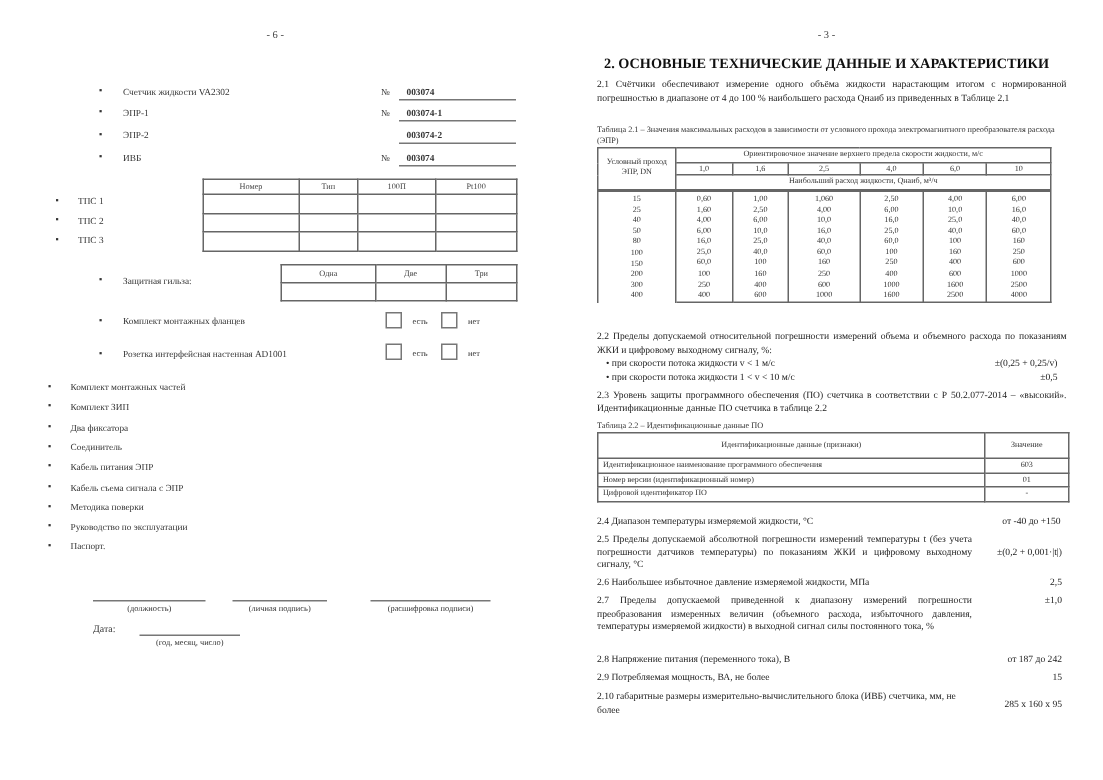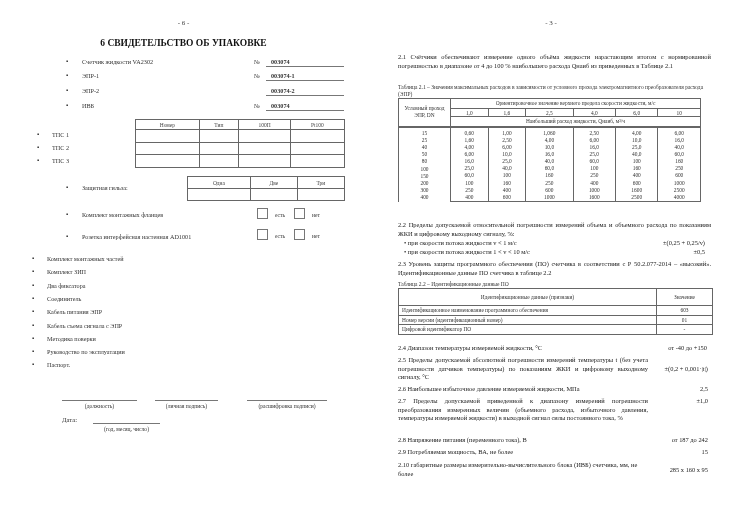--- a/index.html
+++ b/index.html
@@ -26,21 +26,20 @@
   .right-para { font-size: 6.4px; line-height: 8.5px; color: #222; text-align: justify; }
   .val { font-size: 6.4px; color: #222; text-align: right; }
   .id-table td { font-size: 5.4px; color: #333; height: 9.5px; }
   .id-table td.l { text-align: left; padding-left: 3px; }
 </style>
 </head>
 <body>
 
 <div class="page page-left">
   <div class="abs pnum">- 6 -</div>
-  <div class="abs title" style="top:38px;">6 СВИДЕТЕЛЬСТВО ОБ УПАКОВКЕ</div>
 
   <div>
     <div class="abs bullet" style="left:66px; top:58px;">▪</div>
     <div class="abs t7" style="left:82px; top:58px;">Счетчик жидкости VA2302</div>
     <div class="abs t7" style="left:254px; top:58px;">№</div>
     <div class="abs t7 bold ul" style="left:266px; top:58px; width:78px; padding-left:5px;">003074</div>
 
     <div class="abs bullet" style="left:66px; top:72px;">▪</div>
     <div class="abs t7" style="left:82px; top:72px;">ЭПР-1</div>
     <div class="abs t7" style="left:254px; top:72px;">№</div>
@@ -151,20 +150,21 @@
   <div class="abs ul" style="left:247px; top:400px; width:80px;"></div>
   <div class="abs t6" style="left:247px; top:403px; width:80px; text-align:center;">(расшифровка подписи)</div>
 
   <div class="abs" style="left:62px; top:416px; font-size:6.6px; color:#333;">Дата:</div>
   <div class="abs ul" style="left:93px; top:423px; width:67px;"></div>
   <div class="abs t6" style="left:93px; top:426px; width:67px; text-align:center;">(год, месяц, число)</div>
 </div>
 
 <div class="page page-right">
   <div class="abs pnum">- 3 -</div>
+  <div class="abs title" style="top:38px;">2. ОСНОВНЫЕ ТЕХНИЧЕСКИЕ ДАННЫЕ И ХАРАКТЕРИСТИКИ</div>
 
   <div class="abs right-para" style="left:31px; top:53px; width:313px;">2.1 Счётчики обеспечивают измерение одного объёма жидкости нарастающим итогом с нормированной погрешностью в диапазоне от 4 до 100 % наибольшего расхода Qнаиб из приведенных в Таблице 2.1</div>
   <div class="abs" style="left:31px; top:84px; width:313px; font-size:5.5px; line-height:7px; color:#333;">Таблица 2.1 – Значения максимальных расходов в зависимости от условного прохода электромагнитного преобразователя расхода (ЭПР)</div>
 
   <table class="abs data-table" style="left:31px; top:98px;">
     <tbody>
         <tr>
       <td rowspan="3" style="width:52px; line-height:7px;">Условный проход ЭПР, DN</td>
       <td colspan="6" style="line-height:7px; padding:1px 40px;">Ориентировочное значение верхнего предела скорости жидкости, м/с</td>
     </tr>

